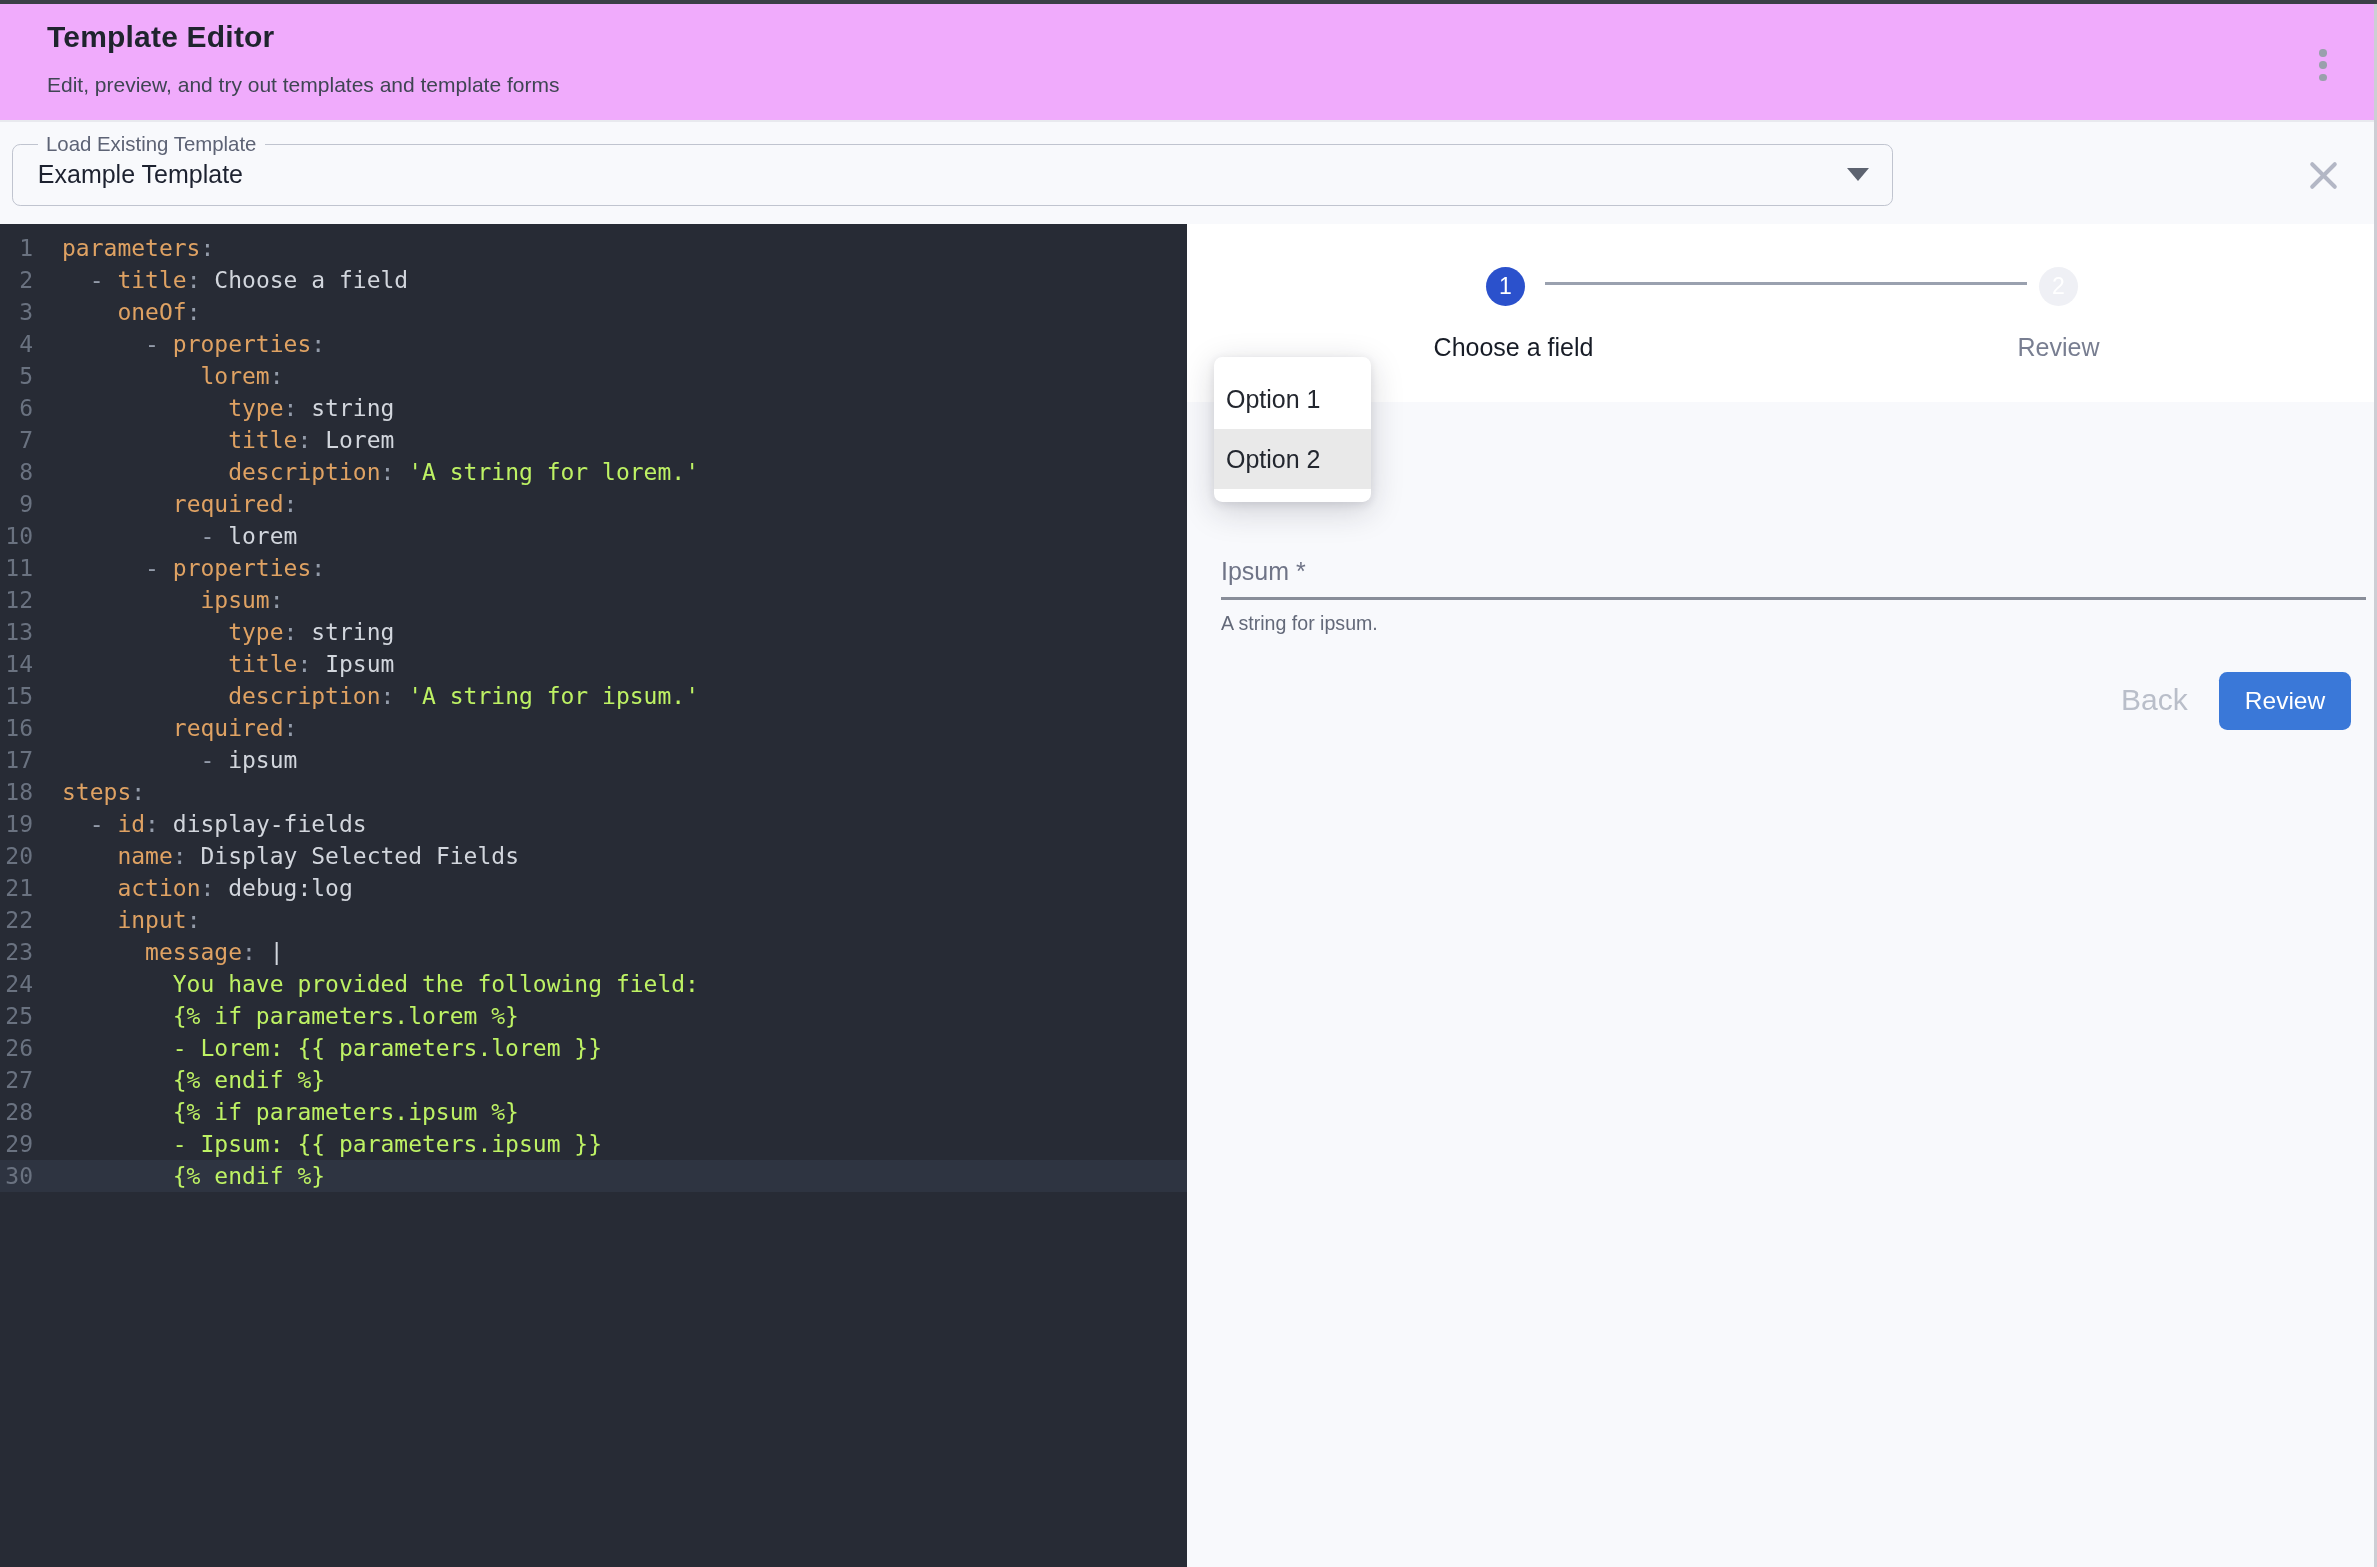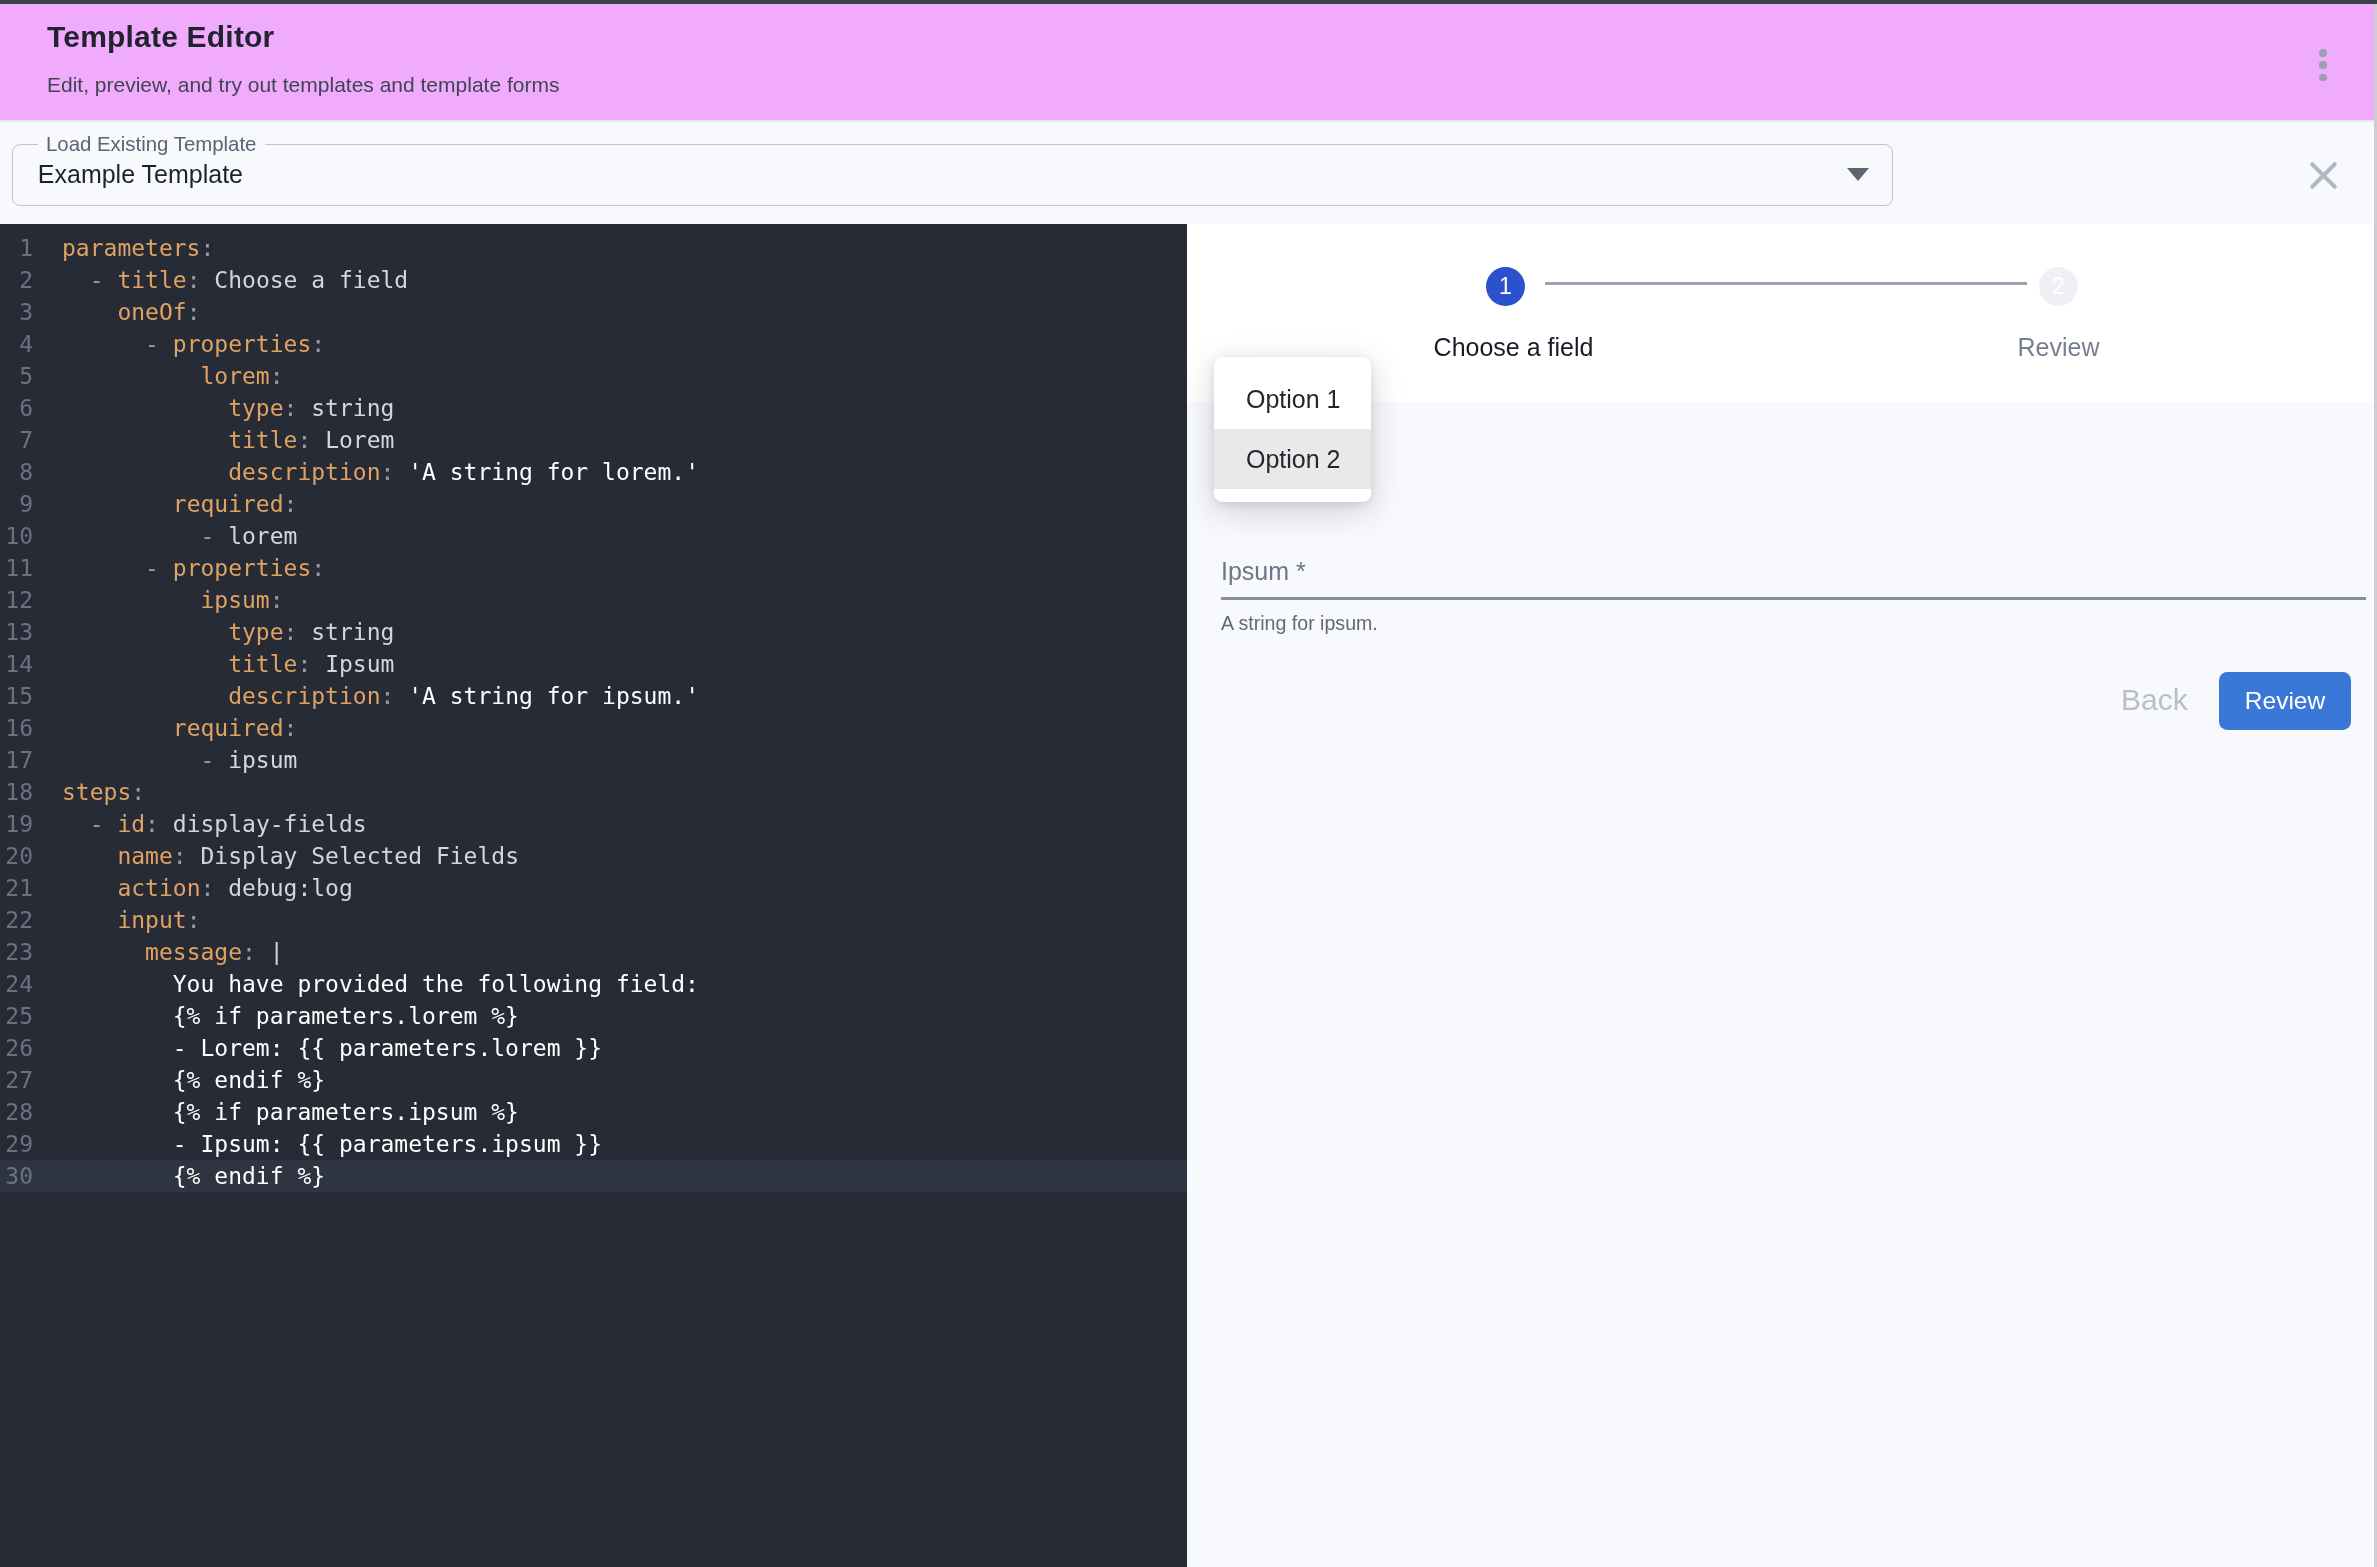--- a/index.html
+++ b/index.html
@@ -36,39 +36,39 @@
   .editor { position:absolute; left:0; top:224px; width:1187px; height:1343px; background:#272b35;
             font-family:"DejaVu Sans Mono", monospace; font-size:23px; cursor:text; overflow:hidden; }
   .editor .lines { position:absolute; left:0; top:8.2px; width:100%; }
   .editor .line { display:flex; height:32px; line-height:32px; white-space:pre; }
   .editor .line.active { background:#2e3441; }
   .editor .ln { width:33px; text-align:right; color:#6a7280; flex:none; }
   .editor .code { margin-left:29px;text-align:right; }
   .tk-k { color:#dfa263; }
   .tk-p { color:#949caa; }
   .tk-v { color:#d2d6dd; }
-  .tk-s { color:#ffffff; }
+  .tk-s { color:#bef264; }
 
   .right-panel { position:absolute; left:1187px; top:224px; width:1187px; height:1343px; background:#f8f9fc; }
   .stepper-card { position:absolute; left:0; top:0; width:1187px; height:178px; background:#ffffff; }
 
   
   .step-circle { position:absolute; width:39px; height:39px; border-radius:50%; display:flex;
                  align-items:center; justify-content:center; font-size:23px; }
   .step-circle.active { left:1486px; top:267px; background:#2b51cc; color:#ffffff; }
   .step-circle.inactive { left:2039px; top:267px; background:#eff0f5; color:#ffffff; }
   .step-connector { position:absolute; left:1545px; top:282px; width:482px; height:2.5px; background:#9aa1af; }
   .step-label { position:absolute; top:333px; width:245px; text-align:center; font-size:25px; }
   .step-label.active { left:1391px; color:#171c26; font-weight:500; }
   .step-label.inactive { left:1936px; color:#787e91; }
 
   
   .popover { position:absolute; left:1214px; top:357px; width:157px; background:#ffffff; border-radius:8.2px;
              box-shadow:0 8.2px 33px rgba(25,28,45,.18), 0 2.5px 8.2px rgba(25,28,45,.10); padding:12.3px 0; z-index:5; }
-  .option { height:60px; line-height:60px; padding-left:32px; font-size:25px; color:#23272f; cursor:pointer; }
+  .option { height:60px; line-height:60px; padding-left:12px; font-size:25px; color:#23272f; cursor:pointer; }
   .option.selected { background:#e9e9e9; }
 
   
   .field { position:absolute; left:1221px; top:557px; width:1145px; }
   .field-label { font-size:25px; color:#6f7487; height:40px; }
   .field-input { position:absolute; left:0; top:0; width:100%; height:40px; border:none; background:transparent;
                  font-size:25px; color:#1d2230; outline:none; }
   .field-underline { width:100%; height:2.5px; background:#898e99; }
   .field-helper { margin-top:12px; font-size:19.6px; color:#636979; }
 

